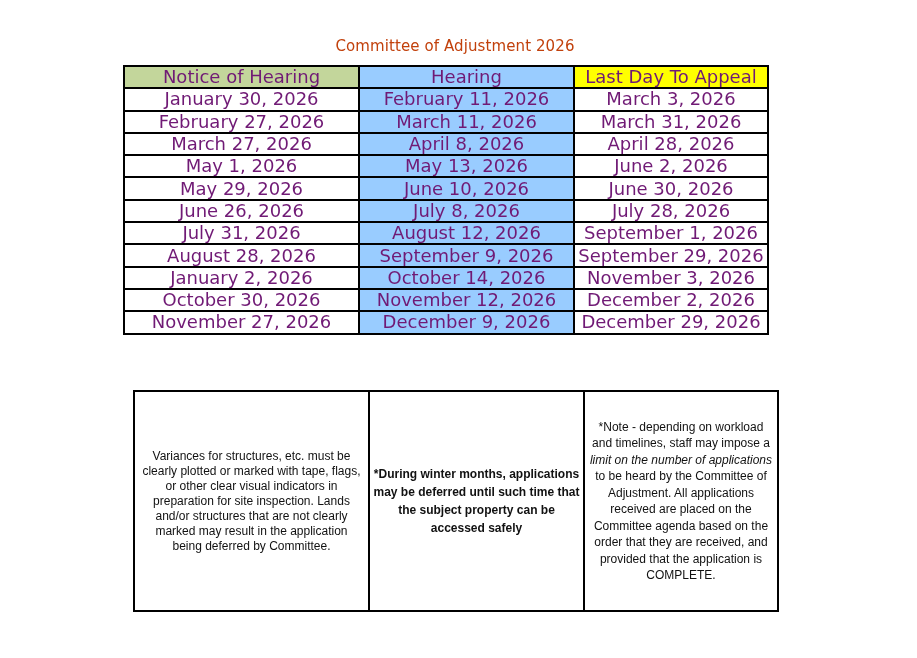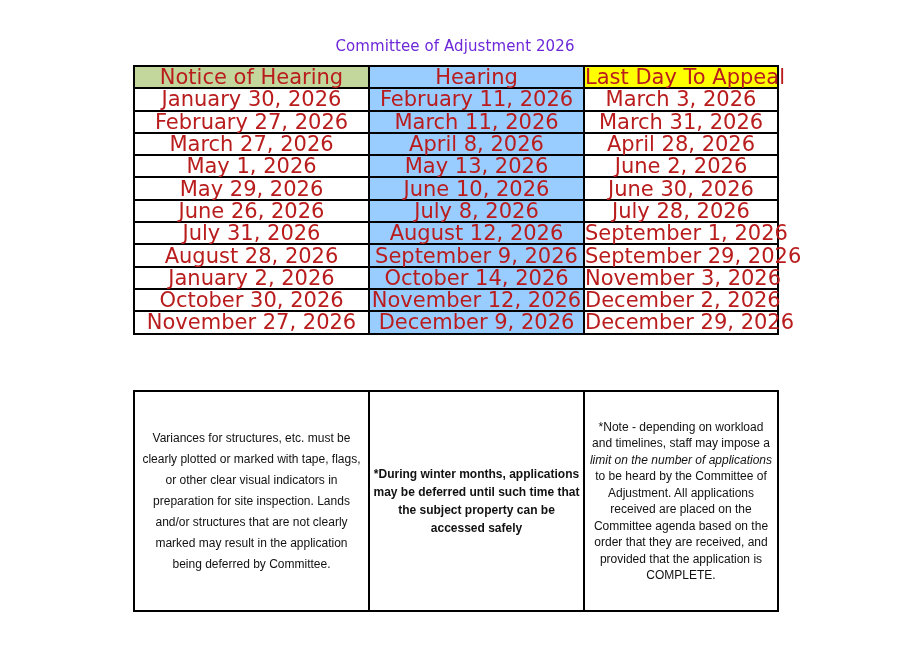--- a/index.html
+++ b/index.html
@@ -1,25 +1,25 @@
 <!DOCTYPE html>
 <html><head>
   <meta charset="utf-8">
   <style>
     html, body { margin:0; padding:0; background:#ffffff; }
     body { width:917px; height:658px; position:relative; overflow:hidden; }
     .title {
       position:absolute; left:133px; width:644px; top:37px; height:22px;
-      text-align:center; font-family:"DejaVu Sans", sans-serif; font-size:15px; color:#6d28d9;
+      text-align:center; font-family:"DejaVu Sans", sans-serif; font-size:15px; color:#c2410c;
       letter-spacing:0.1px;
     }
     table.sched {
-      position:absolute; left:133px; top:65px; width:644px;
+      position:absolute; left:123px; top:65px; width:644px;
       border-collapse:collapse; table-layout:fixed;
-      font-family:"DejaVu Sans", sans-serif; font-size:21px; color:#b91c1c;
+      font-family:"DejaVu Sans", sans-serif; font-size:18px; color:#701a75;
     }
     table.sched col.c1 { width:235px; }
     table.sched col.c2 { width:215px; }
     table.sched col.c3 { width:194px; }
     table.sched td, table.sched th {
       border:2px solid #000; height:20.3px; padding:0; text-align:center;
       font-weight:normal; line-height:20px; white-space:nowrap;
     }
     table.sched th.h1 { background:#c3d69b; }
     table.sched th.h2 { background:#99ccff;margin-top:36px; }
@@ -30,21 +30,21 @@
     table.notes {
       position:absolute; left:133px; top:390px; width:644px; height:222px;
       border-collapse:collapse; table-layout:fixed;
       font-family:"Liberation Sans", sans-serif; font-size:12px; color:#111;
     }
     table.notes col.c1 { width:235px; }
     table.notes col.c2 { width:215px; }
     table.notes col.c3 { width:194px; }
     table.notes td {
       border:2px solid #000; text-align:center; vertical-align:middle;
-      padding:2px 5px; line-height:21px;
+      padding:2px 5px; line-height:15px;
     }
     table.notes td.bold { font-weight:bold; line-height:18px; padding:2px 3px; }
     table.notes td.right { line-height:16.5px; padding:14px 4px;border-radius:15px; }
     .it { font-style:italic; }
   </style>
 </head>
 <body>
 
 <div class="title">Committee of Adjustment 2026</div>
 

